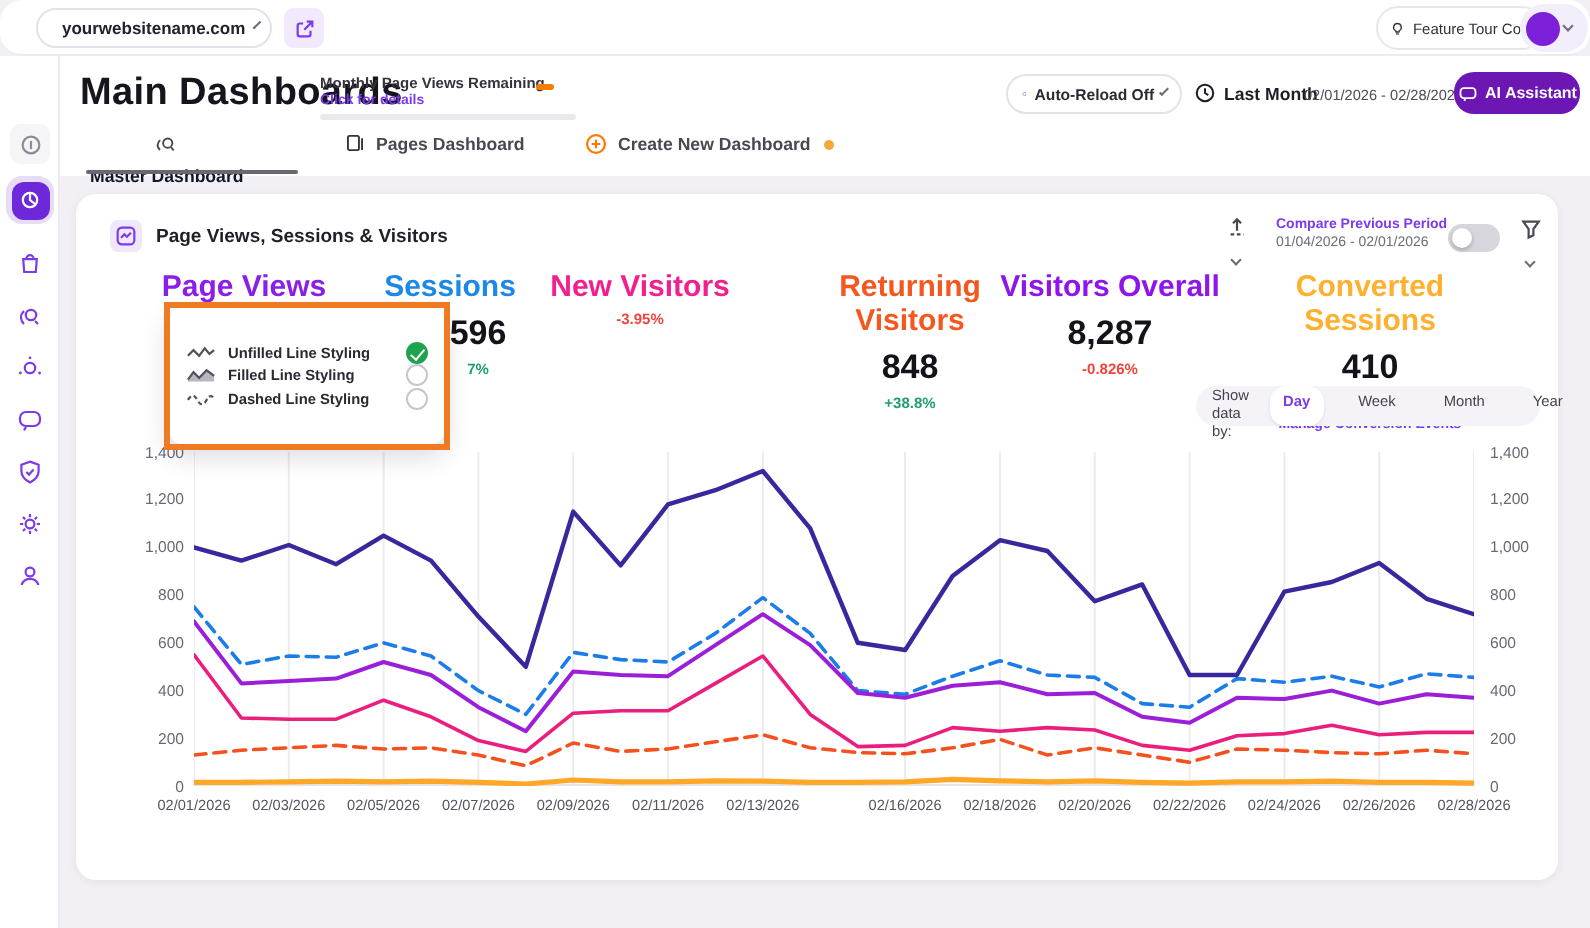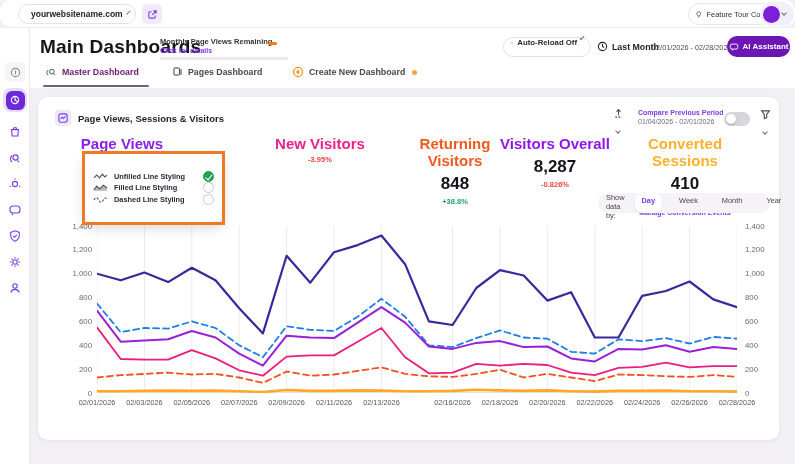--- a/index.html
+++ b/index.html
@@ -26,33 +26,33 @@
   .side-active-halo { position: absolute; left: 3px; top: 60px; width: 24px; height: 24px; border-radius: 8px; background: #e7dcf8; display: flex; align-items: center; justify-content: center; }
   .side-active { width: 19px; height: 19px; border-radius: 6px; background: #6d28d9; display: flex; align-items: center; justify-content: center; color: #fff; }
 
   
   .header-area { position: absolute; left: 30px; top: 28px; width: 765px; height: 60px; background: #fff; }
   .page-title { position: absolute; left: 10px; top: 8px; font-size: 19px; font-weight: bold; color: #17141d; letter-spacing: .2px; }
   .monthly-title { position: absolute; left: 130px; top: 9px; font-size: 7.5px; font-weight: bold; color: #35323c; }
   .monthly-link { position: absolute; left: 130px; top: 19px; font-size: 7px; color: #7c3aed; font-weight: bold; }
   .monthly-dash { position: absolute; left: 238px; top: 14px; width: 9px; height: 3px; border-radius: 2px; background: #f57c00; }
   .monthly-bar { position: absolute; left: 130px; top: 29px; width: 128px; height: 3px; border-radius: 2px; background: #eae8ed; }
-  .autoreload-pill { position: absolute; left: 473px; top: 9px; width: 88px; height: 20px; border: 1px solid #e4e1e9; border-radius: 10px; display: flex; padding: 0 7px; gap: 4px; background: #fff; }
+  .autoreload-pill { position: absolute; left: 473px; top: 9px; width: 88px; height: 20px; border: 1px solid #e4e1e9; border-radius: 10px; display: flex; align-items: center; padding: 0 7px; gap: 4px; background: #fff; }
   .autoreload-pill .lbl { font-size: 7.8px; color: #2c2933; font-weight: bold; white-space: nowrap; }
   .lastmonth { position: absolute; left: 567px; top: 13px; display: flex; align-items: center; gap: 4px; color: #201d27; }
   .lastmonth .lbl { font-size: 8.8px; font-weight: bold; }
   .daterange { position: absolute; left: 622px; top: 15px; font-size: 7.3px; color: #4e4a57; display: flex; align-items: center; gap: 4px; }
   .ai-btn { position: absolute; left: 697px; top: 8px; width: 63px; height: 21px; border-radius: 10px; background: #6c16b4; color: #fff; display: flex; align-items: center; justify-content: center; gap: 4px; }
   .ai-btn .lbl { font-size: 8px; font-weight: bold; }
 
   
   .tabs-row { position: absolute; left: 30px; top: 88px; width: 765px; height: 0; }
   .tab { position: absolute; top: -22px; display: flex; align-items: center; gap: 5px; color: #4a4652; }
   .tab .lbl { font-size: 8.8px; font-weight: bold; }
-  .tab.active { color: #701a75; }
+  .tab.active { color: #0f172a; flex-direction: column; }
   .tab-underline { position: absolute; left: 13px; top: -3px; width: 106px; height: 2px; background: #6b6770; border-radius: 1px; }
   .create-dot { width: 5px; height: 5px; border-radius: 50%; background: #f5a63c; margin-left: 2px; }
 
   
   .panel { position: absolute; left: 38px; top: 97px; width: 741px; height: 343px; background: #fff; border-radius: 10px; box-shadow: 0 1px 4px rgba(25,12,48,.07); }
   .panel-badge { position: absolute; left: 17px; top: 13px; width: 16px; height: 16px; border-radius: 4px; background: #efe7fc; display: flex; align-items: center; justify-content: center; color: #7c3aed; }
   .panel-title { position: absolute; left: 40px; top: 16px; font-size: 9.5px; font-weight: bold; color: #211e28; }
   .export-icon { position: absolute; left: 572px; top: 11px; width: 16px; height: 22px; color: #4a4652; text-align: center; }
   .compare-block { position: absolute; left: 600px; top: 12px; }
   .compare-label { font-size: 7px; font-weight: bold; color: #7c3aed; }
@@ -280,20 +280,25 @@
       <svg class="ic" width="11" height="11" viewBox="0 0 12 12" fill="none" stroke="currentColor" stroke-width="1.2" style="margin:0 auto">
           <path d="M1.8 2h8.4L7.3 6v3.4L4.7 10.6V6z"></path>
         </svg>
       <span class="caret sm"></span>
     </div>
 
     <div class="metric" style="left:24px">
       <div class="m-label" style="color: rgb(139, 31, 232);">Page Views</div>
       <div class="m-value"></div>
       <div class="m-delta"></div>
+    </div>
+    <div class="metric" style="left:127px">
+      <div class="m-label" style="color: rgb(30, 136, 229);">Sessions</div>
+      <div class="m-value m-shift">596</div>
+      <div class="m-delta m-shift" style="color: rgb(33, 160, 107);">7%</div>
     </div>
     <div class="metric" style="left:222px">
       <div class="m-label" style="color: rgb(242, 32, 142);">New Visitors</div>
       <div class="m-delta" style="color: rgb(240, 68, 60);">-3.95%</div>
     </div>
     <div class="metric" style="left:357px">
       <div class="m-label" style="color: rgb(244, 88, 30);">Returning Visitors</div>
       <div class="m-value">848</div>
       <div class="m-delta" style="color: rgb(33, 160, 107);">+38.8%</div>
     </div>

